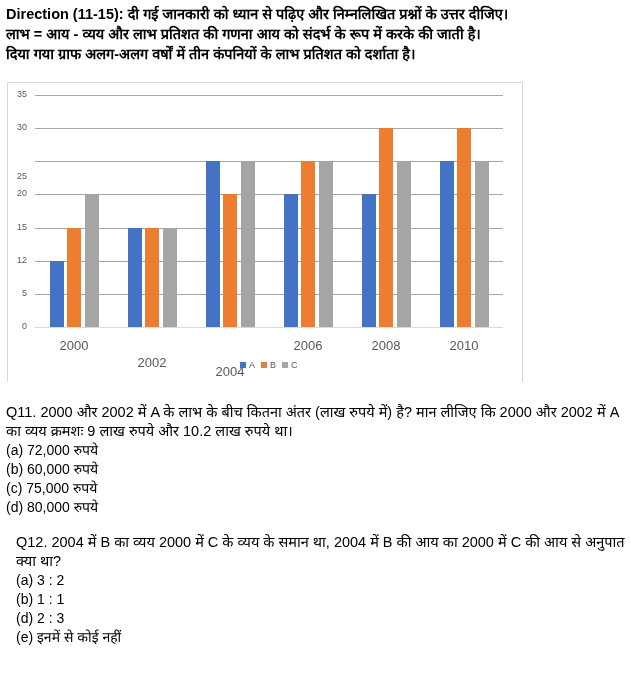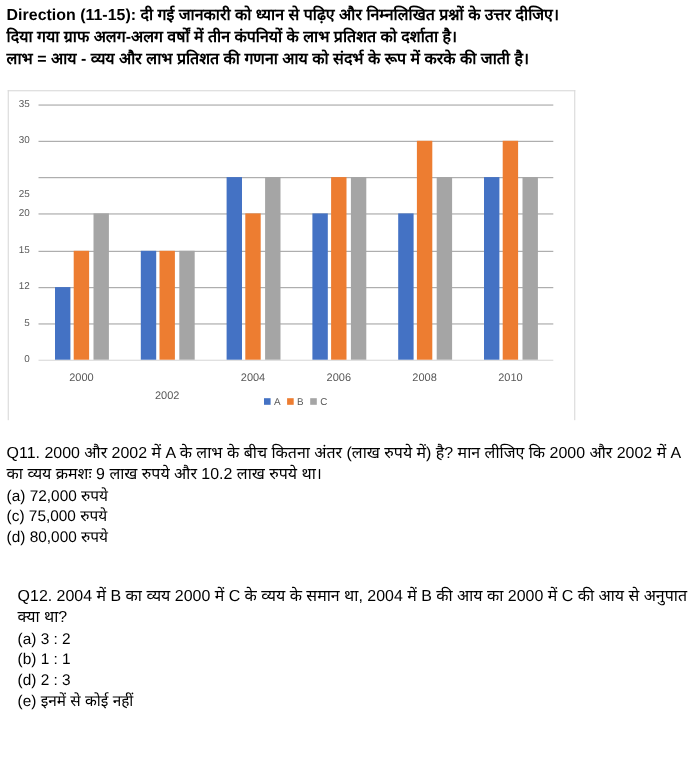--- a/index.html
+++ b/index.html
@@ -6,35 +6,35 @@
   body { width:631px; height:695px; position:relative; overflow:hidden;
          font-family:"Liberation Sans", "DejaVu Sans", sans-serif; color:#000; }
   .direction { position:absolute; left:6px; top:4px; width:620px; font-size:14.5px; line-height:20px; font-weight:bold; }
   .direction .line { display:block; white-space:nowrap; }
   .chart-frame { position:absolute; left:7px; top:82px; width:516px; height:300px;
                  border-left:1px solid #d9d9d9; border-top:1px solid #d9d9d9; border-right:1px solid #d9d9d9; box-sizing:border-box; }
   .plot { position:absolute; left:35px; top:95px; width:468px; height:232px; }
   .gridline { position:absolute; left:0; width:100%; height:1px; background:#a6a6a6; }
   .ytick { position:absolute; left:-30px; width:22px; text-align:right; font-size:9px; color:#595959; transform:translateY(-6px); }
   .bar { position:absolute; bottom:0; }
-  .xtick { position:absolute; top:338px; font-size:10px; color:#595959; width:40px; text-align:center; }
+  .xtick { position:absolute; top:338px; font-size:13px; color:#595959; width:40px; text-align:center; }
   .legend { position:absolute; top:360px; left:240px; font-size:9px; color:#595959; display:flex; gap:6px; align-items:center; }
   .legend .item { display:flex; align-items:center; gap:3px; }
   .legend .sw { width:6px; height:6px; display:inline-block; }
   .question { position:absolute; left:6px; width:620px; font-size:14.5px; line-height:19px; }
   .qtext { font-weight:normal; display:block; }
   .option { display:block; font-size:14px; line-height:19px; }
 </style>
 </head>
 <body>
 
 <div class="direction">
   <span class="line">Direction (11-15): दी गई जानकारी को ध्यान से पढ़िए और निम्नलिखित प्रश्नों के उत्तर दीजिए।</span>
+  <span class="line">लाभ = आय - व्यय और लाभ प्रतिशत की गणना आय को संदर्भ के रूप में करके की जाती है।</span>
   <span class="line">दिया गया ग्राफ अलग-अलग वर्षों में तीन कंपनियों के लाभ प्रतिशत को दर्शाता है।</span>
-  <span class="line">लाभ = आय - व्यय और लाभ प्रतिशत की गणना आय को संदर्भ के रूप में करके की जाती है।</span>
 </div>
 
 <div class="chart-frame"></div>
 <div class="plot" id="plot">
     <div class="gridline" style="top: 232px; background: rgb(217, 217, 217);"></div>
     <div class="ytick" style="top: 232px;">0</div>
     <div class="gridline" style="top: 198.857px;"></div>
     <div class="ytick" style="top: 198.857px;">5</div>
     <div class="gridline" style="top: 165.714px;"></div>
     <div class="ytick" style="top: 165.714px;">12</div>
@@ -63,21 +63,21 @@
     <div class="bar" style="left: 326.5px; width: 14px; height: 132.571px; background: rgb(68, 114, 196);"></div>
     <div class="bar" style="left: 344px; width: 14px; height: 198.857px; background: rgb(237, 125, 49);"></div>
     <div class="bar" style="left: 361.5px; width: 14px; height: 165.714px; background: rgb(165, 165, 165);"></div>
     <div class="bar" style="left: 404.5px; width: 14px; height: 165.714px; background: rgb(68, 114, 196);"></div>
     <div class="bar" style="left: 422px; width: 14px; height: 198.857px; background: rgb(237, 125, 49);"></div>
     <div class="bar" style="left: 439.5px; width: 14px; height: 165.714px; background: rgb(165, 165, 165);"></div>
   </div>
 <div id="xticks">
     <div class="xtick" style="left: 54px;">2000</div>
     <div class="xtick" style="left: 132px; margin-top: 17px;">2002</div>
-    <div class="xtick" style="left: 210px;">2004</div>
+    <div class="xtick" style="left: 210px; margin-top: 26px;">2004</div>
     <div class="xtick" style="left: 288px;">2006</div>
     <div class="xtick" style="left: 366px;">2008</div>
     <div class="xtick" style="left: 444px;">2010</div>
   </div>
 <div class="legend" id="legend">
     <span class="item">
       <span class="sw" style="background: rgb(68, 114, 196);"></span>
       <span>A</span>
     </span>
     <span class="item">
@@ -86,20 +86,21 @@
     </span>
     <span class="item">
       <span class="sw" style="background: rgb(165, 165, 165);"></span>
       <span>C</span>
     </span>
   </div>
 
 <div class="question" style="top:403px;">
   <span class="qtext">Q11. 2000 और 2002 में A के लाभ के बीच कितना अंतर (लाख रुपये में) है? मान लीजिए कि 2000 और 2002 में A का व्यय क्रमशः 9 लाख रुपये और 10.2 लाख रुपये था।</span>
   <span class="option">(a) 72,000 रुपये</span>
+  <span class="option">(b) 60,000 रुपये</span>
   <span class="option">(c) 75,000 रुपये</span>
   <span class="option">(d) 80,000 रुपये</span>
 </div>
 
 <div class="question" style="top:533px;margin-left:10px;">
   <span class="qtext">Q12. 2004 में B का व्यय 2000 में C के व्यय के समान था, 2004 में B की आय का 2000 में C की आय से अनुपात क्या था?</span>
   <span class="option">(a) 3 : 2</span>
   <span class="option">(b) 1 : 1</span>
   <span class="option">(d) 2 : 3</span>
   <span class="option">(e) इनमें से कोई नहीं</span>

